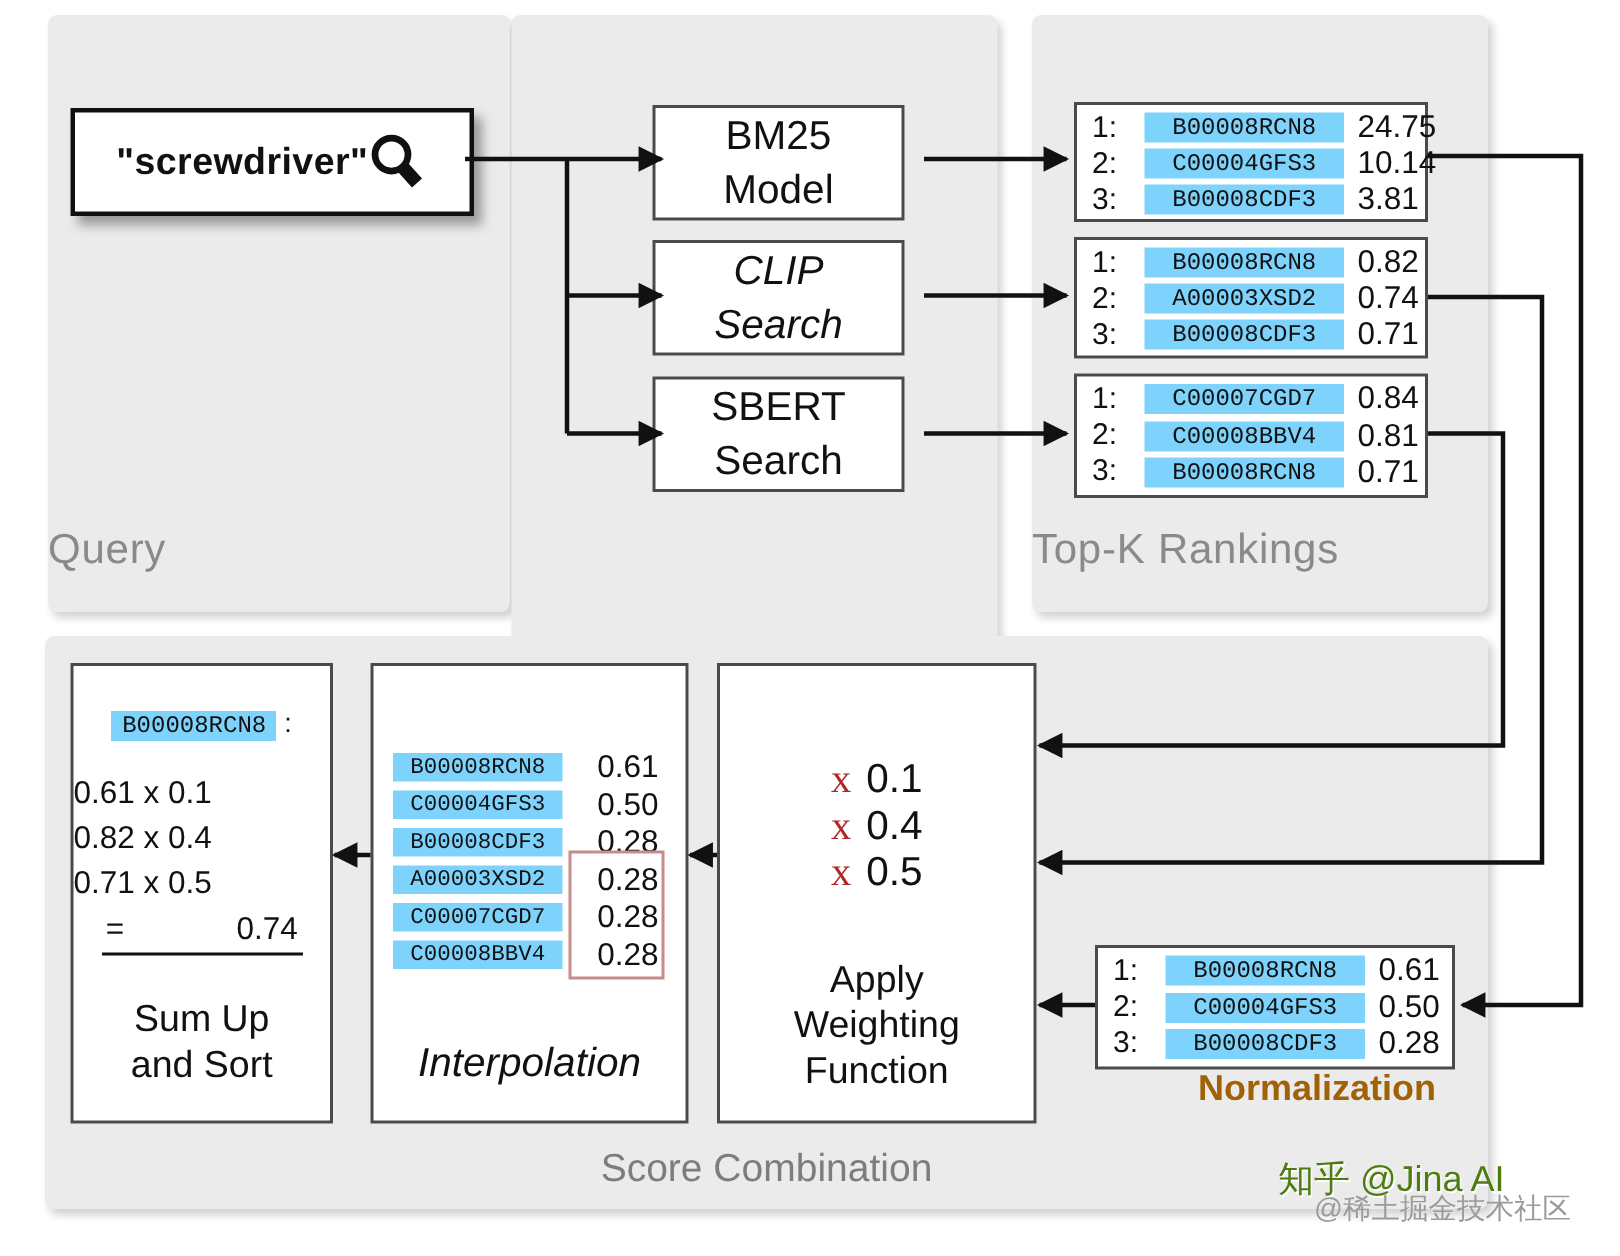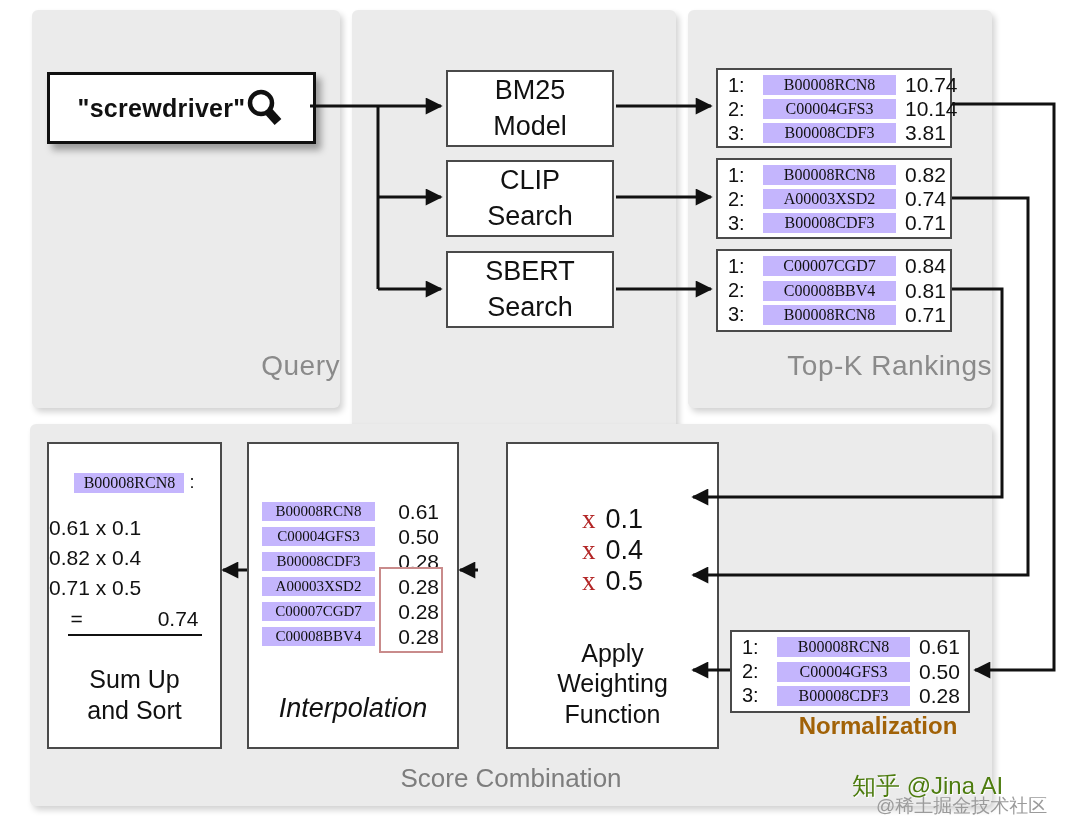--- a/index.html
+++ b/index.html
@@ -5,41 +5,41 @@
   html,body{margin:0;padding:0;}
   body{
     width:1080px;height:837px;position:relative;background:#ffffff;
     font-family:"Liberation Sans",sans-serif;color:#111;overflow:hidden;
   }
   .panel{
     position:absolute;background:#ebebeb;border-radius:6px;
     box-shadow:3px 4px 6px rgba(0,0,0,0.18);
   }
   .panel-label{
-    position:absolute;left:0;right:0;bottom:26px;text-align:right;
+    position:absolute;left:0;right:0;bottom:26px;text-align:left;
     color:#8a8a8a;font-size:28px;letter-spacing:0.5px;
   }
   .wbox{position:absolute;background:#ffffff;border:2px solid #4a4a4a;}
   .model-box{display:flex;align-items:center;justify-content:center;
     font-size:27px;line-height:1.3;text-align:center;}
   .preline{white-space:pre-line;}
   .search-box{
     position:absolute;left:15px;top:62px;width:263px;height:66px;
     background:#fff;border:3px solid #101010;box-shadow:5px 6px 7px rgba(0,0,0,0.35);
     display:flex;align-items:center;justify-content:center;
   }
   .search-text{font-weight:bold;font-size:25px;letter-spacing:0.3px;}
   .rank-table{
     position:absolute;background:#fff;border:2px solid #4a4a4a;
     display:flex;flex-direction:column;justify-content:space-evenly;padding:3px 0;
   }
   .trow{display:flex;align-items:center;padding:0 10px;gap:9px;}
   .rank{font-size:20px;width:26px;flex:0 0 auto;}
   .pid{
-    background:#c4b5fd;font-family:Liberation Serif, serif;font-size:16px;
+    background:#7dd3fc;font-family:Liberation Mono, monospace;font-size:16px;
     width:133px;flex:0 0 auto;text-align:center;padding:1px 0;
   }
   .score{flex:1;text-align:right;font-size:21px;}
   
   .sum-id-row{margin-top:28px;text-align:center;font-size:18px;}
   .sum-id-row .pid{display:inline-block;width:110px;}
   .formula{font-size:21px;text-align:left;line-height:30px;}
   .formulas{margin-top:20px;}
   .sum-equals{
     display:flex;justify-content:space-between;width:128px;margin:4px auto 0;
@@ -85,43 +85,43 @@
   <div class="search-box">
     <span class="search-text">"screwdriver"</span>
     <svg width="40" height="40" viewBox="0 0 40 40">
       <circle cx="16" cy="15" r="11" fill="none" stroke="#101010" stroke-width="4.5"></circle>
       <line x1="24" y1="24" x2="33" y2="34" stroke="#101010" stroke-width="9"></line>
     </svg>
   </div>
   <div class="panel-label">Query</div>
 </div>
 
-<div class="panel" style="left:352px;top:10px;width:324px;height:493px;">
+<div class="panel" style="left:341px;top:10px;width:324px;height:493px;">
   <div class="wbox model-box" style="left:94px;top:60px;width:164px;height:73px;">
     <span class="preline">BM25
 Model</span>
   </div>
-  <div class="wbox model-box" style="left:94px;top:150px;width:164px;height:73px;">
+  <div class="wbox model-box" style="left:94px;top:150px;width:164px;height:73px;font-style:italic;">
     <span class="preline">CLIP
 Search</span>
   </div>
   <div class="wbox model-box" style="left:94px;top:241px;width:164px;height:73px;">
     <span class="preline">SBERT
 Search</span>
   </div>
   <div class="panel-label">Search Models</div>
 </div>
 
 <div class="panel" style="left:688px;top:10px;width:304px;height:398px;">
 
   <div class="rank-table" style="left:28px;top:58px;width:232px;height:70px;">
     <div class="trow">
       <span class="rank">1:</span>
       <span class="pid">B00008RCN8</span>
-      <span class="score">10.74</span>
+      <span class="score">24.75</span>
     </div>
     <div class="trow">
       <span class="rank">2:</span>
       <span class="pid">C00004GFS3</span>
       <span class="score">10.14</span>
     </div>
     <div class="trow">
       <span class="rank">3:</span>
       <span class="pid">B00008CDF3</span>
       <span class="score">3.81</span>
@@ -211,21 +211,21 @@
       </div>
       <div class="irow">
         <span class="pid">C00008BBV4</span>
         <span class="ival">0.28</span>
       </div>
     </div>
     <div class="red-rect"></div>
     <div class="box-label" style="font-size:27px;font-style:italic;">Interpolation</div>
   </div>
 
-  <div class="wbox" style="left:476px;top:18px;width:209px;height:303px;text-decoration:underline;">
+  <div class="wbox" style="left:448px;top:18px;width:209px;height:303px;text-decoration:underline;">
     <div class="weights">
       <div class="wline">
         <span class="red-x">x</span><span>0.1</span>
       </div>
       <div class="wline">
         <span class="red-x">x</span><span>0.4</span>
       </div>
       <div class="wline">
         <span class="red-x">x</span><span>0.5</span>
       </div>

